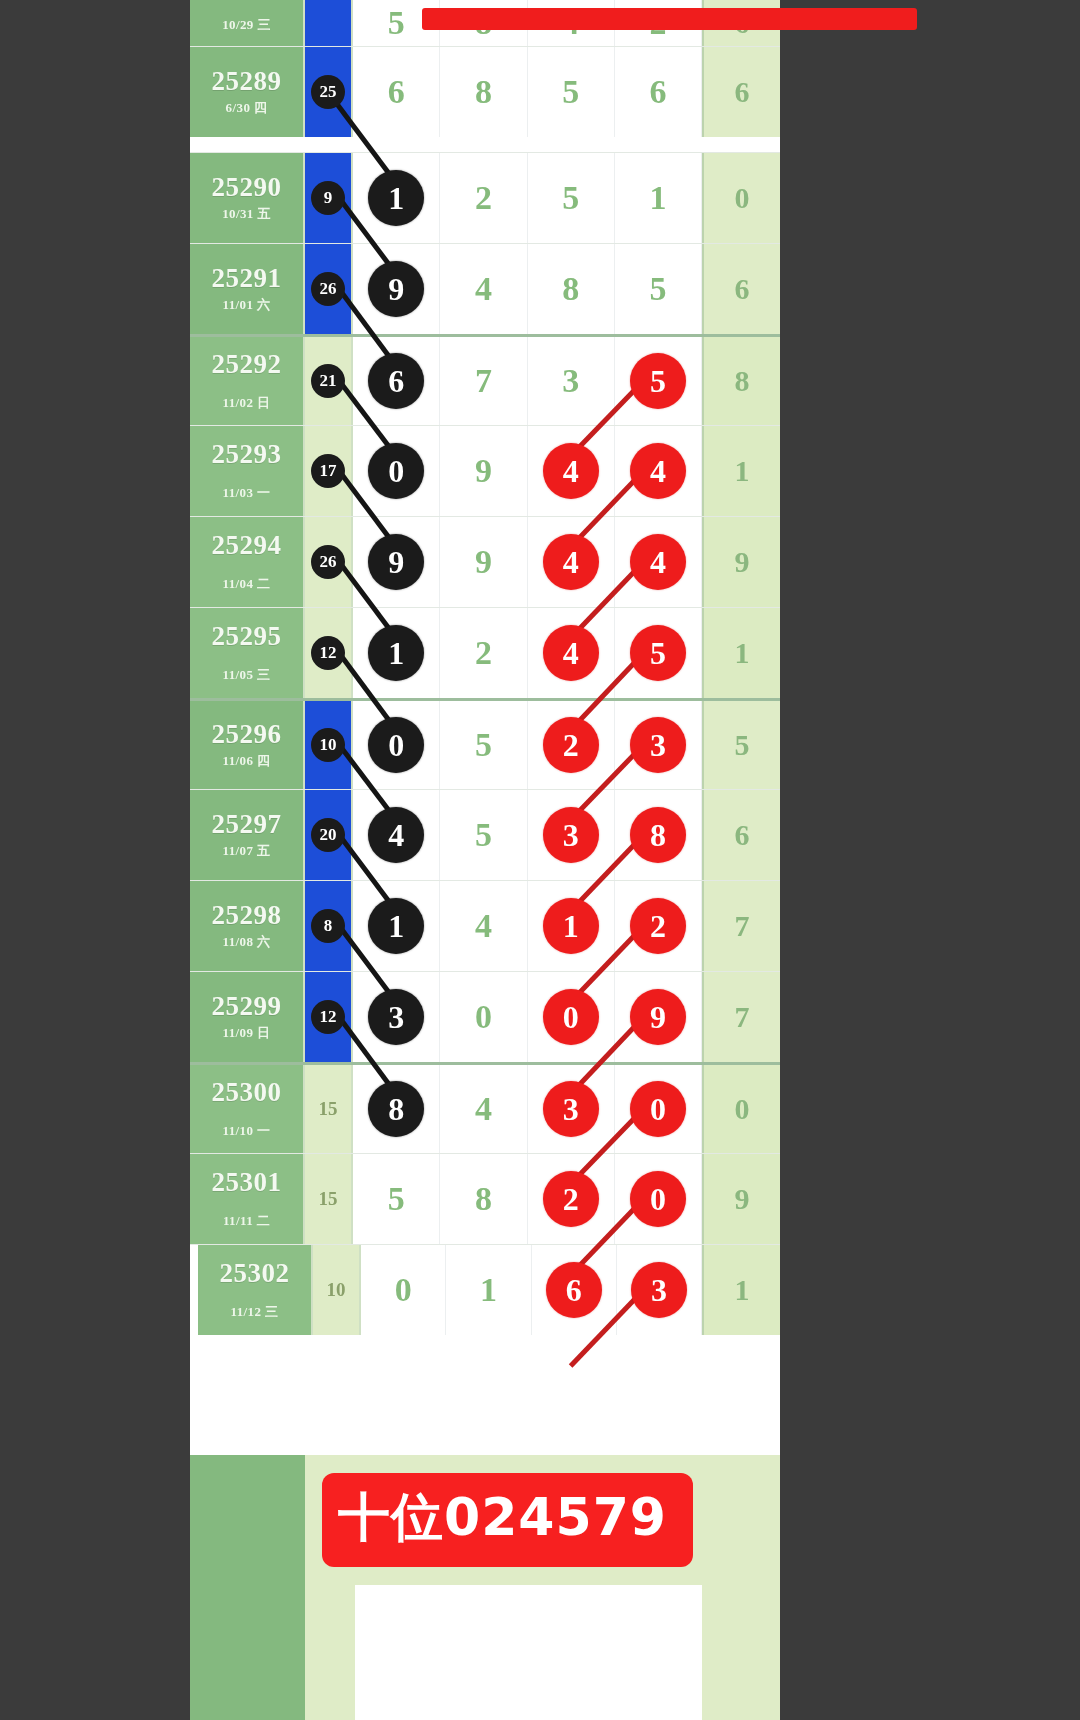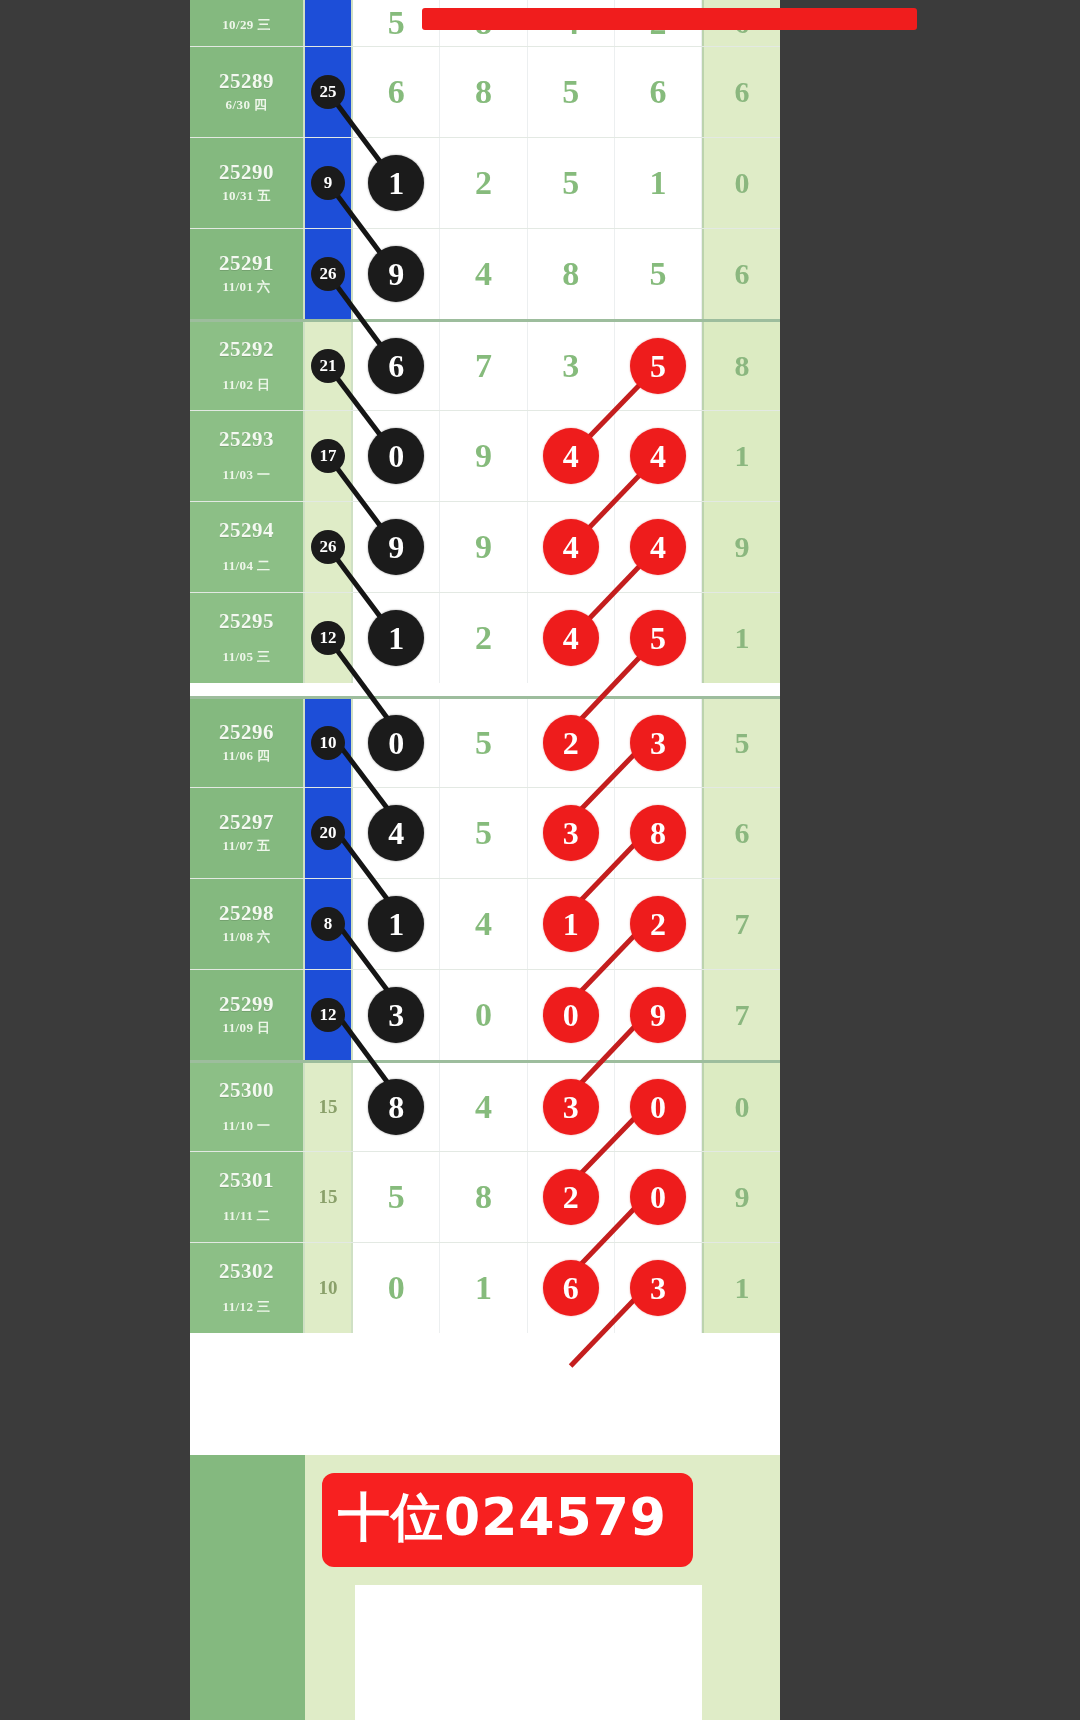--- a/index.html
+++ b/index.html
@@ -51,21 +51,21 @@
     color: #f2f7ef;
     display: flex;
     flex-direction: column;
     align-items: center;
     justify-content: center;
     border-right: 2px solid #cfe0c4;
     flex: 0 0 115px;
   }
   .row.alt .c-date { background: #8cbf86; gap: 13px; }
   .issue {
-    font-size: 21px;
+    font-size: 27px;
     font-weight: 700;
     letter-spacing: .5px;
     line-height: 1.05;
     color: #f4f9f1;
     text-shadow: 0 1px 0 rgba(0,0,0,.12);
   }
   .date {
     font-size: 13px;
     font-weight: 700;
     color: #eef6ea;
@@ -240,21 +240,21 @@
           <div class="cell">
             <span class="num-green">5</span>
           </div>
           <div class="cell">
             <span class="num-green">6</span>
           </div>
           <div class="c-sum">
             <span class="sum-val">6</span>
           </div>
         </div>
-        <div class="row sub" style="height: 91px;">
+        <div class="row sub" style="height: 91px; margin-top: 15px;">
           <div class="c-date">
             <div class="issue">25290</div>
             <div class="date">10/31 五</div>
           </div>
           <div class="c-cnt">
             <div class="badge">9</div>
           </div>
           <div class="cell">
             <span class="ball black">1</span>
           </div>
@@ -384,21 +384,21 @@
           <div class="cell">
             <span class="ball red">4</span>
           </div>
           <div class="cell">
             <span class="ball red">5</span>
           </div>
           <div class="c-sum">
             <span class="sum-val">1</span>
           </div>
         </div>
-        <div class="row grp" style="height: 91px; margin-top: 13px;">
+        <div class="row grp" style="height: 91px;">
           <div class="c-date">
             <div class="issue">25296</div>
             <div class="date">11/06 四</div>
           </div>
           <div class="c-cnt">
             <div class="badge">10</div>
           </div>
           <div class="cell">
             <span class="ball black">0</span>
           </div>
@@ -528,21 +528,21 @@
           <div class="cell">
             <span class="ball red">2</span>
           </div>
           <div class="cell">
             <span class="ball red">0</span>
           </div>
           <div class="c-sum">
             <span class="sum-val">9</span>
           </div>
         </div>
-        <div class="row sub alt" style="height: 91px;">
+        <div class="row sub alt" style="height: 91px; padding-left: 8px;">
           <div class="c-date">
             <div class="issue">25302</div>
             <div class="date">11/12 三</div>
           </div>
           <div class="c-cnt">
             <span class="cnt-plain">10</span>
           </div>
           <div class="cell">
             <span class="num-green">0</span>
           </div>

